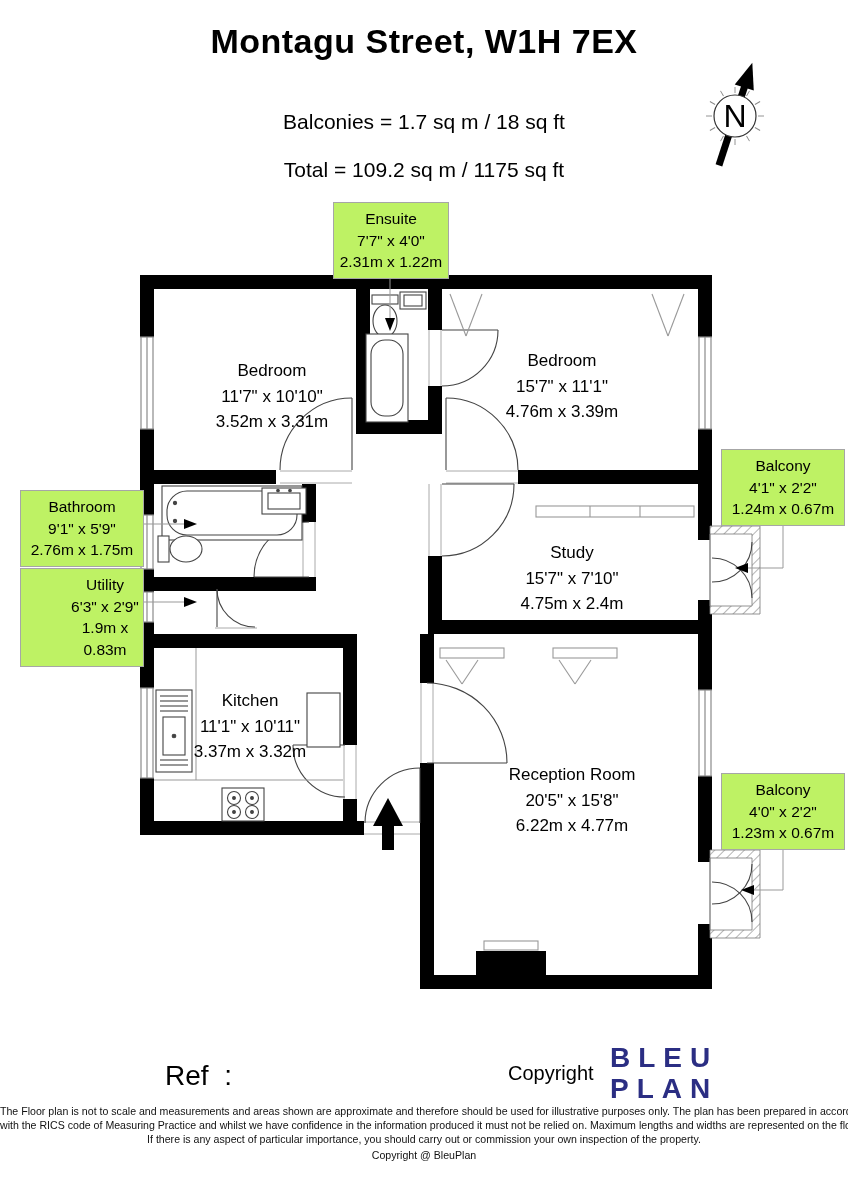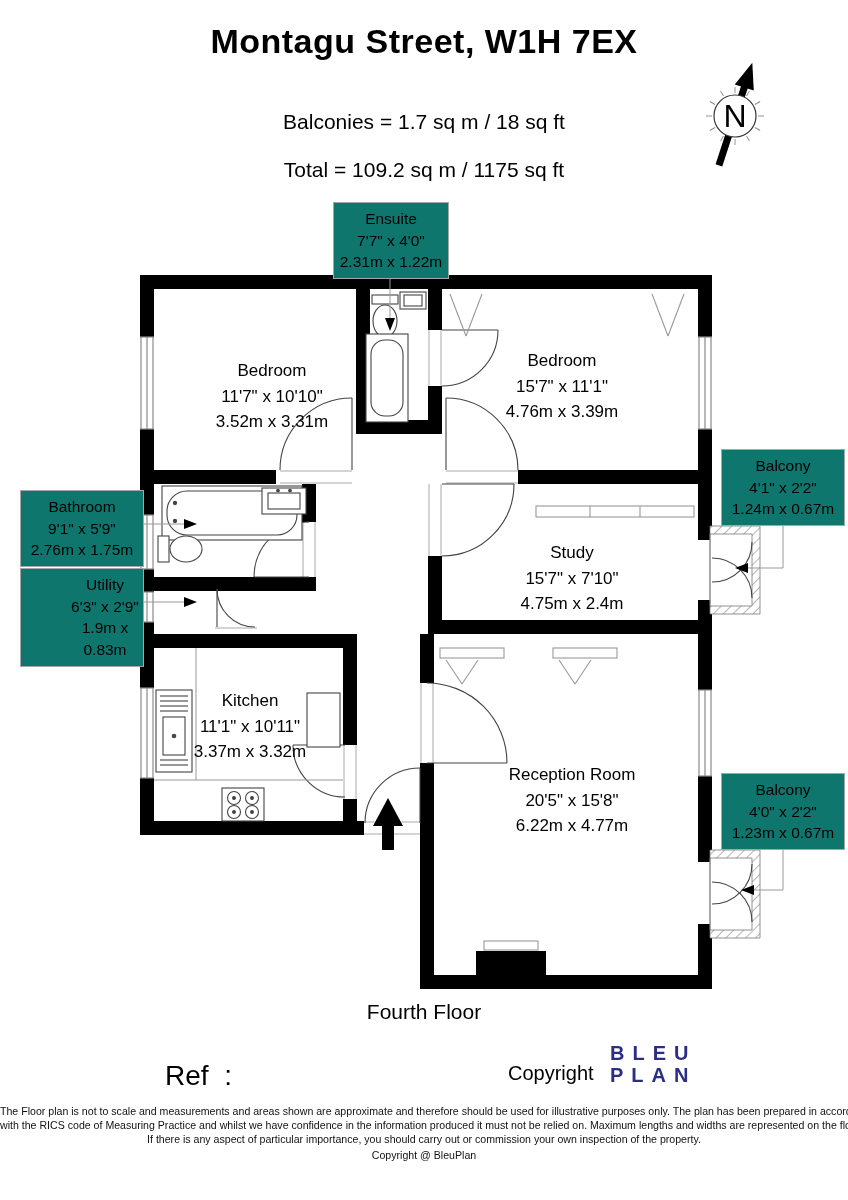--- a/index.html
+++ b/index.html
@@ -3,26 +3,26 @@
 <meta charset="utf-8">
 <style>
   html,body{margin:0;padding:0;background:#ffffff;}
   .page{position:relative;width:848px;height:1200px;background:#fff;overflow:hidden;
         font-family:"Liberation Sans", sans-serif;color:#000;}
   .abs{position:absolute;}
   .ctr{left:0;width:848px;text-align:center;}
   .title{font-size:34px;font-weight:bold;letter-spacing:0.5px;}
   .sub{font-size:21px;}
   .room-label{transform:translate(-50%,-50%);text-align:center;font-size:17px;line-height:1.5;white-space:nowrap;}
-  .callout{background:#0f766e;border:1px solid #a6a6a6;text-align:center;font-size:15.5px;line-height:1.4;
+  .callout{background:#bef264;border:1px solid #a6a6a6;text-align:center;font-size:15.5px;line-height:1.4;
            padding:5px 2px;box-sizing:border-box;}
   .floor-label{font-size:21px;}
   .ref{font-size:28px;white-space:pre;}
   .cpy{font-size:20px;}
-  .logo{color:#2b2e83;font-weight:bold;font-size:20px;letter-spacing:8px;line-height:1.12;white-space:nowrap;}
+  .logo{color:#2b2e83;font-weight:bold;font-size:28px;letter-spacing:8px;line-height:1.12;white-space:nowrap;}
   .disc{font-size:10.6px;line-height:1.25;white-space:nowrap;color:#111;}
   svg{position:absolute;left:0;top:0;}
   .w{fill:#000;stroke:none;}
 </style>
 </head>
 <body>
 
 <div class="page">
 
   <svg width="848" height="1200" viewBox="0 0 848 1200">
@@ -373,21 +373,20 @@
     <div>Balcony</div>
     <div>4'1" x 2'2"</div>
     <div>1.24m x 0.67m</div>
   </div>
   <div class="abs callout" style="left:721px;top:773px;width:124px;">
     <div>Balcony</div>
     <div>4'0" x 2'2"</div>
     <div>1.23m x 0.67m</div>
   </div>
 
-  <div class="abs ctr floor-label" style="top:1000px;">Fourth Floor</div>
 
   <div class="abs ref" style="left:165px;top:1060px;">Ref  :</div>
   <div class="abs cpy" style="left:508px;top:1062px;">Copyright</div>
   <div class="abs logo" style="left:610px;top:1042px;">
     <div>BLEU</div>
     <div>PLAN</div>
   </div>
 
   <div class="abs ctr disc" style="top:1105px;">The Floor plan is not to scale and measurements and areas shown are approximate and therefore should be used for illustrative purposes only. The plan has been prepared in accordance</div>
   <div class="abs ctr disc" style="top:1119px;">with the RICS code of Measuring Practice and whilst we have confidence in the information produced it must not be relied on. Maximum lengths and widths are represented on the floor plan.</div>

